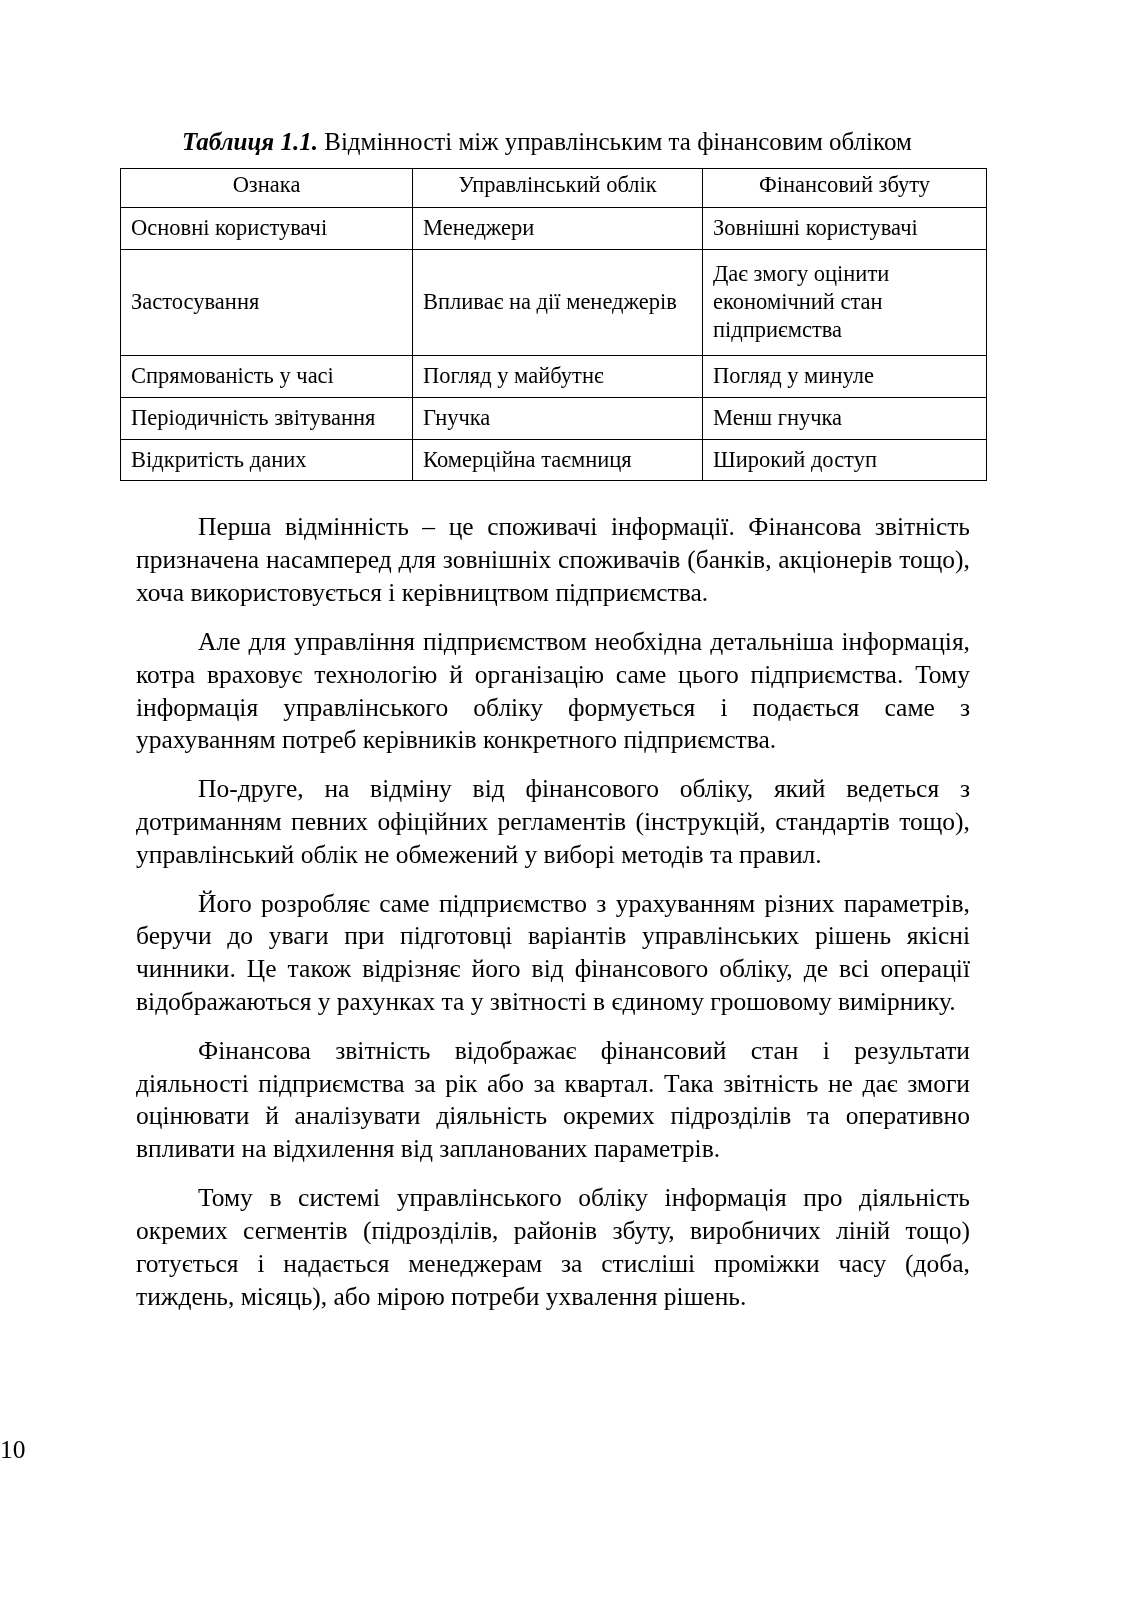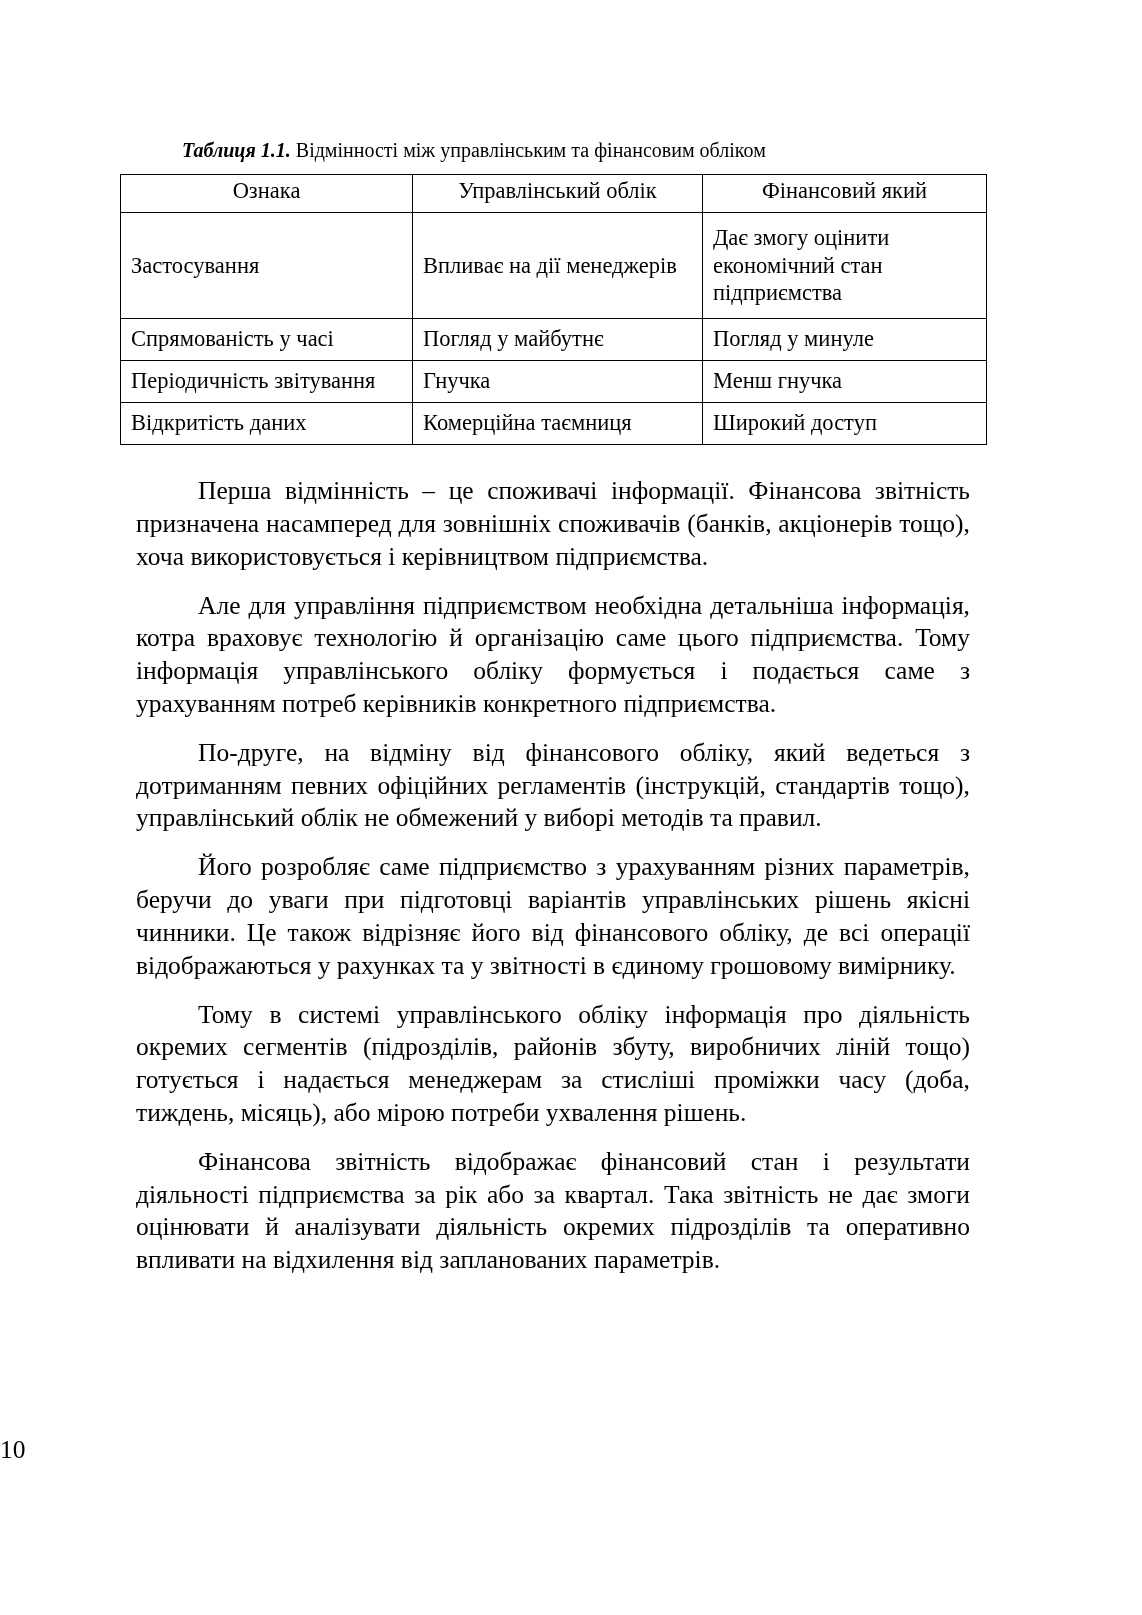--- a/index.html
+++ b/index.html
@@ -29,25 +29,25 @@
 
   .content {
     position: absolute;
     left: 120px;
     top: 126px;
     width: 866px;
   }
 
   
   .table-caption {
-    font-size: 20px;
+    font-size: 25px;
     line-height: 1.28;
     text-align: justify;
     text-align-last: left;
-    margin: 12px 0 10px 0;
+    margin: 0 0 10px 0;
     text-indent: 62px;
   }
   .table-caption .caption-label {
     font-weight: bold;
     font-style: italic;
   }
   .table-caption .caption-text {
     font-weight: normal;
     font-style: normal;
   }
@@ -117,24 +117,29 @@
     <table class="diff-table">
       <colgroup>
         <col class="c1">
           <col class="c2">
           <col class="c3">
       </colgroup>
       <thead>
         <tr>
           <th>Ознака</th>
           <th>Управлінський облік</th>
-          <th>Фінансовий який</th>
+          <th>Фінансовий збуту</th>
         </tr>
       </thead>
       <tbody>
+        <tr>
+          <td>Основні користувачі</td>
+          <td>Менеджери</td>
+          <td>Зовнішні користувачі</td>
+        </tr>
         <tr>
           <td class="xtall">Застосування</td>
           <td class="xtall">Впливає на дії менеджерів</td>
           <td class="xtall">Дає змогу оцінити економічний стан підприємства</td>
         </tr>
         <tr>
           <td>Спрямованість у часі</td>
           <td>Погляд у майбутнє</td>
           <td>Погляд у минуле</td>
         </tr>
@@ -149,21 +154,21 @@
           <td>Широкий доступ</td>
         </tr>
       </tbody>
     </table>
 
     <div class="body-text">
       <p>Перша відмінність – це споживачі інформації. Фінансова звітність призначена насамперед для зовнішніх споживачів (банків, акціонерів тощо), хоча використовується і керівництвом підприємства.</p>
       <p>Але для управління підприємством необхідна детальніша інформація, котра враховує технологію й організацію саме цього підприємства. Тому інформація управлінського обліку формується і подається саме з урахуванням потреб керівників конкретного підприємства.</p>
       <p>По-друге, на відміну від фінансового обліку, який ведеться з дотриманням певних офіційних регламентів (інструкцій, стандартів тощо), управлінський облік не обмежений у виборі методів та правил.</p>
       <p>Його розробляє саме підприємство з урахуванням різних параметрів, беручи до уваги при підготовці варіантів управлінських рішень якісні чинники. Це також відрізняє його від фінансового обліку, де всі операції відображаються у рахунках та у звітності в єдиному грошовому вимірнику.</p>
+      <p>Фінансова звітність відображає фінансовий стан і результати діяльності підприємства за рік або за квартал. Така звітність не дає змоги оцінювати й аналізувати діяльність окремих підрозділів та оперативно впливати на відхилення від запланованих параметрів.</p>
       <p>Тому в системі управлінського обліку інформація про діяльність окремих сегментів (підрозділів, районів збуту, виробничих ліній тощо) готується і надається менеджерам за стисліші проміжки часу (доба, тиждень, місяць), або мірою потреби ухвалення рішень.</p>
-      <p>Фінансова звітність відображає фінансовий стан і результати діяльності підприємства за рік або за квартал. Така звітність не дає змоги оцінювати й аналізувати діяльність окремих підрозділів та оперативно впливати на відхилення від запланованих параметрів.</p>
     </div>
 
   </div>
 
   <div class="page-number">10</div>
 
 </div>
 
 </body></html>

